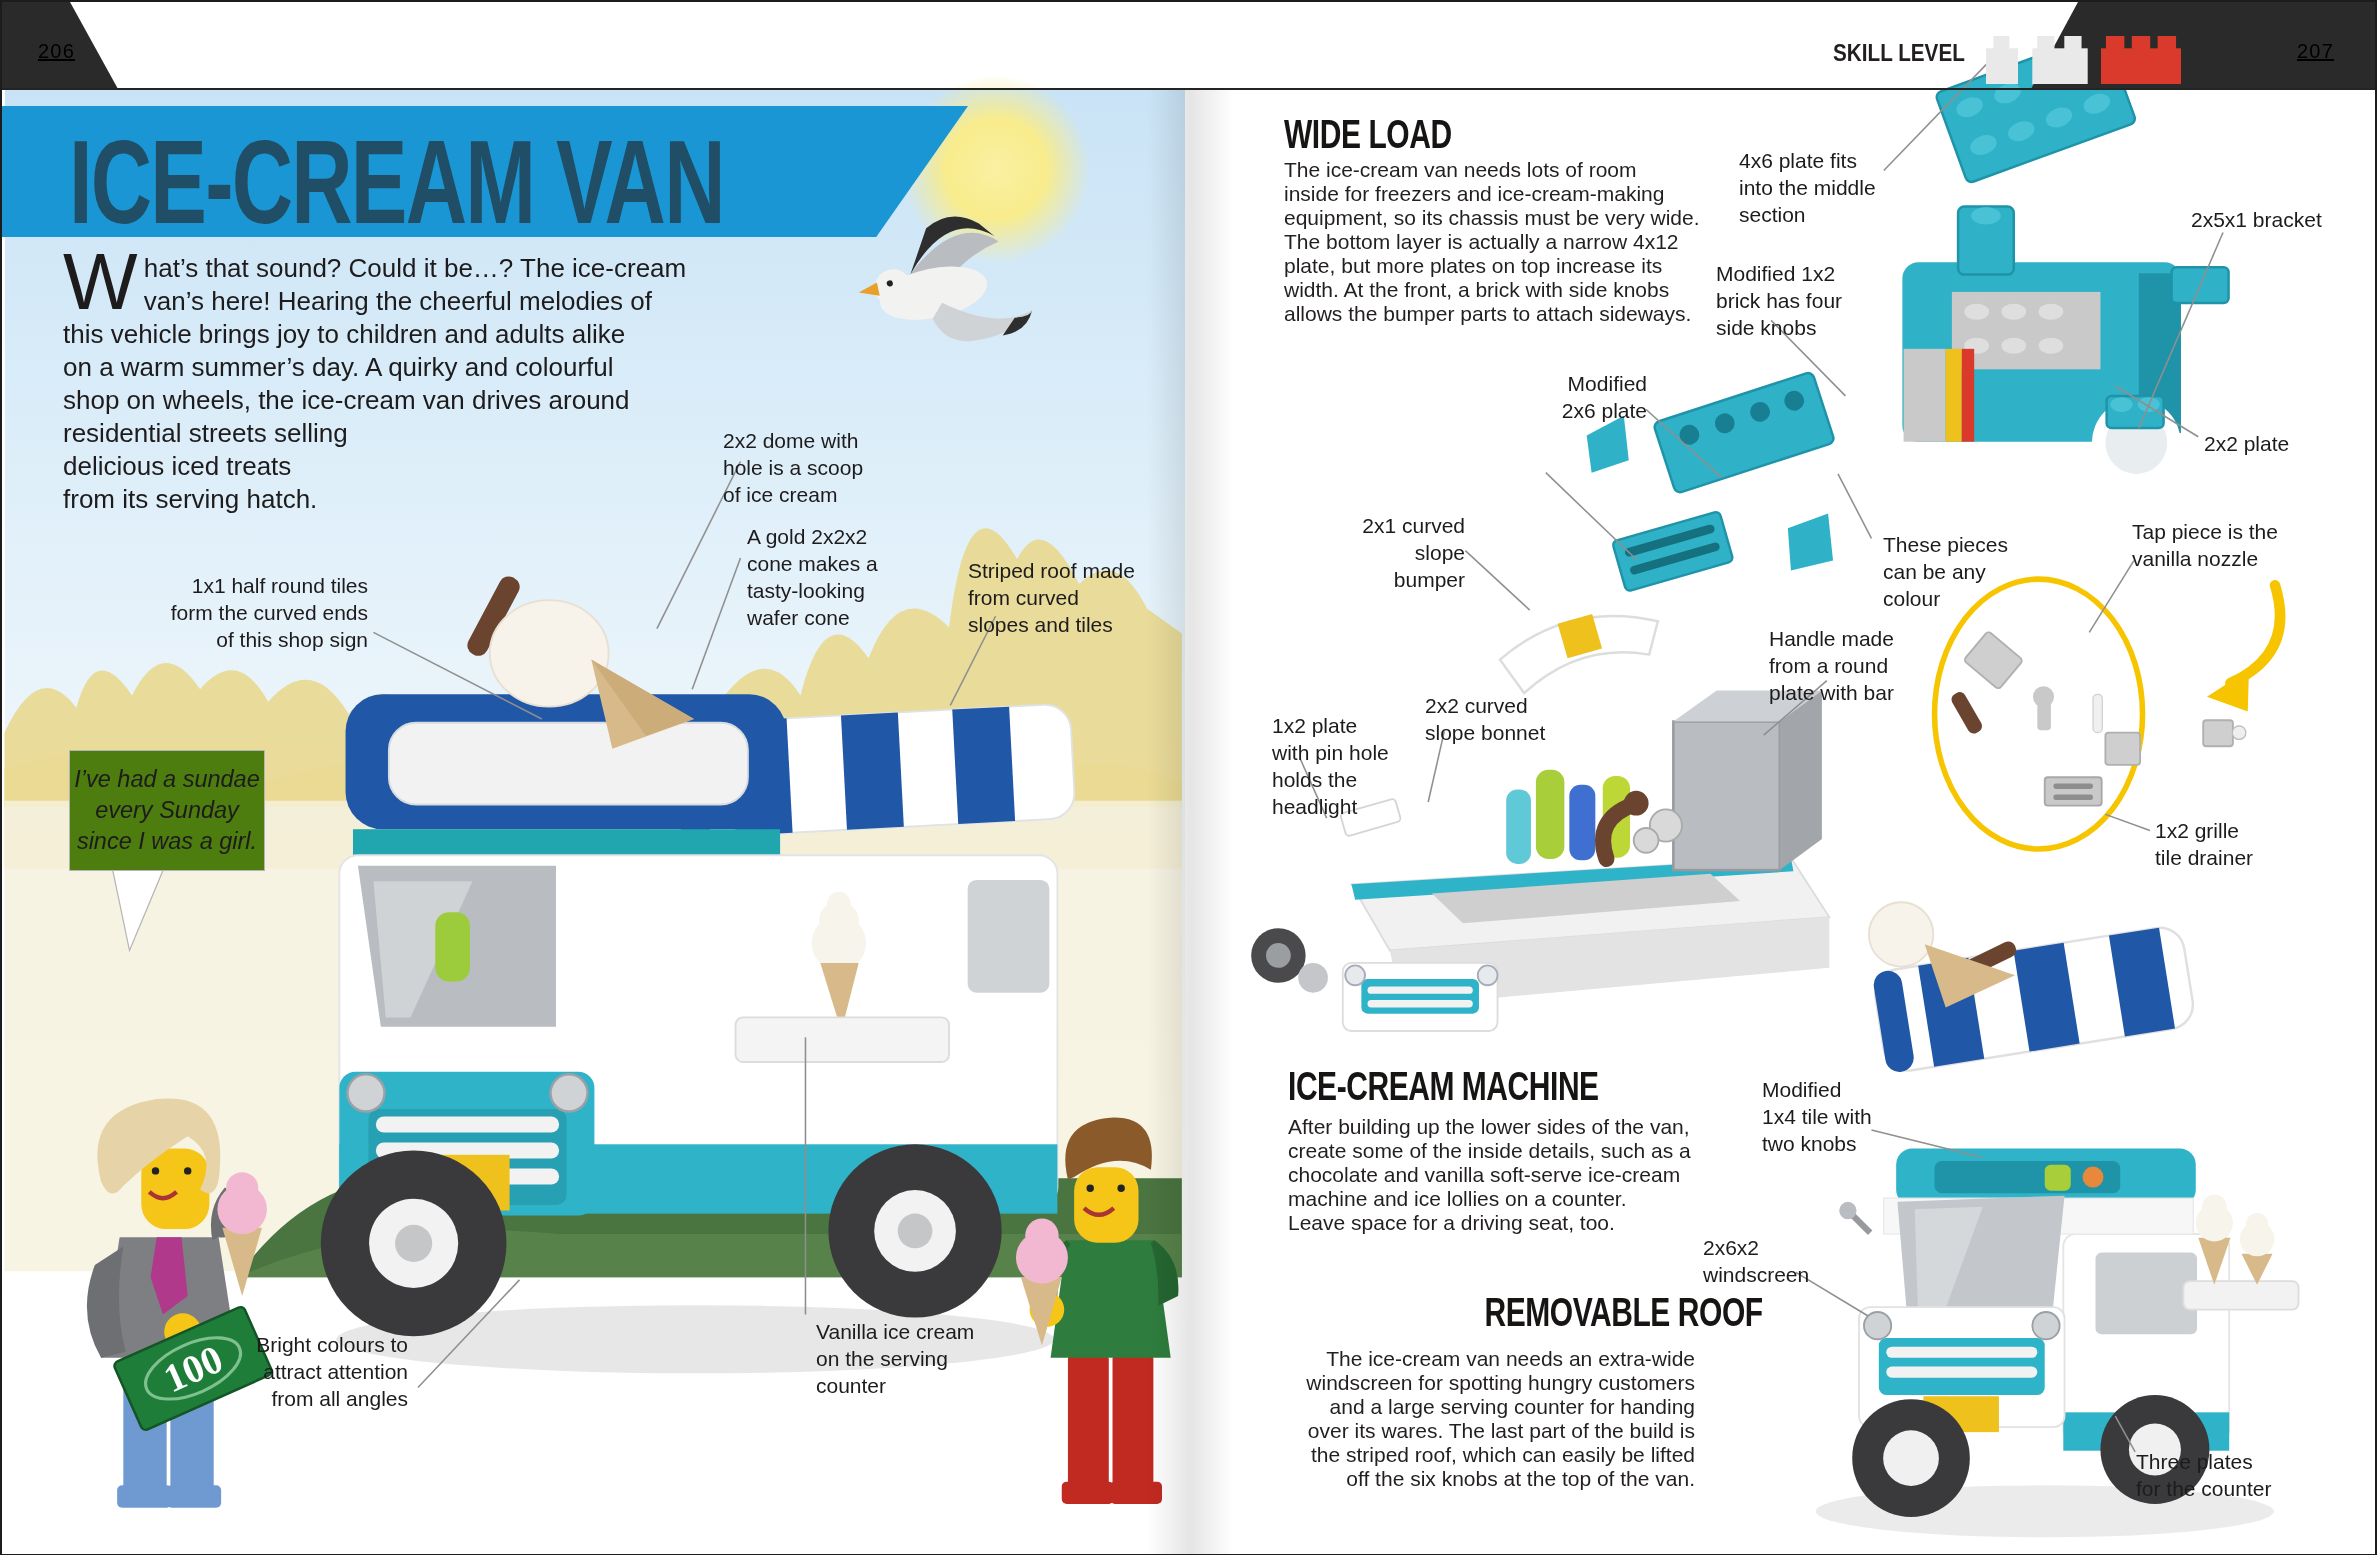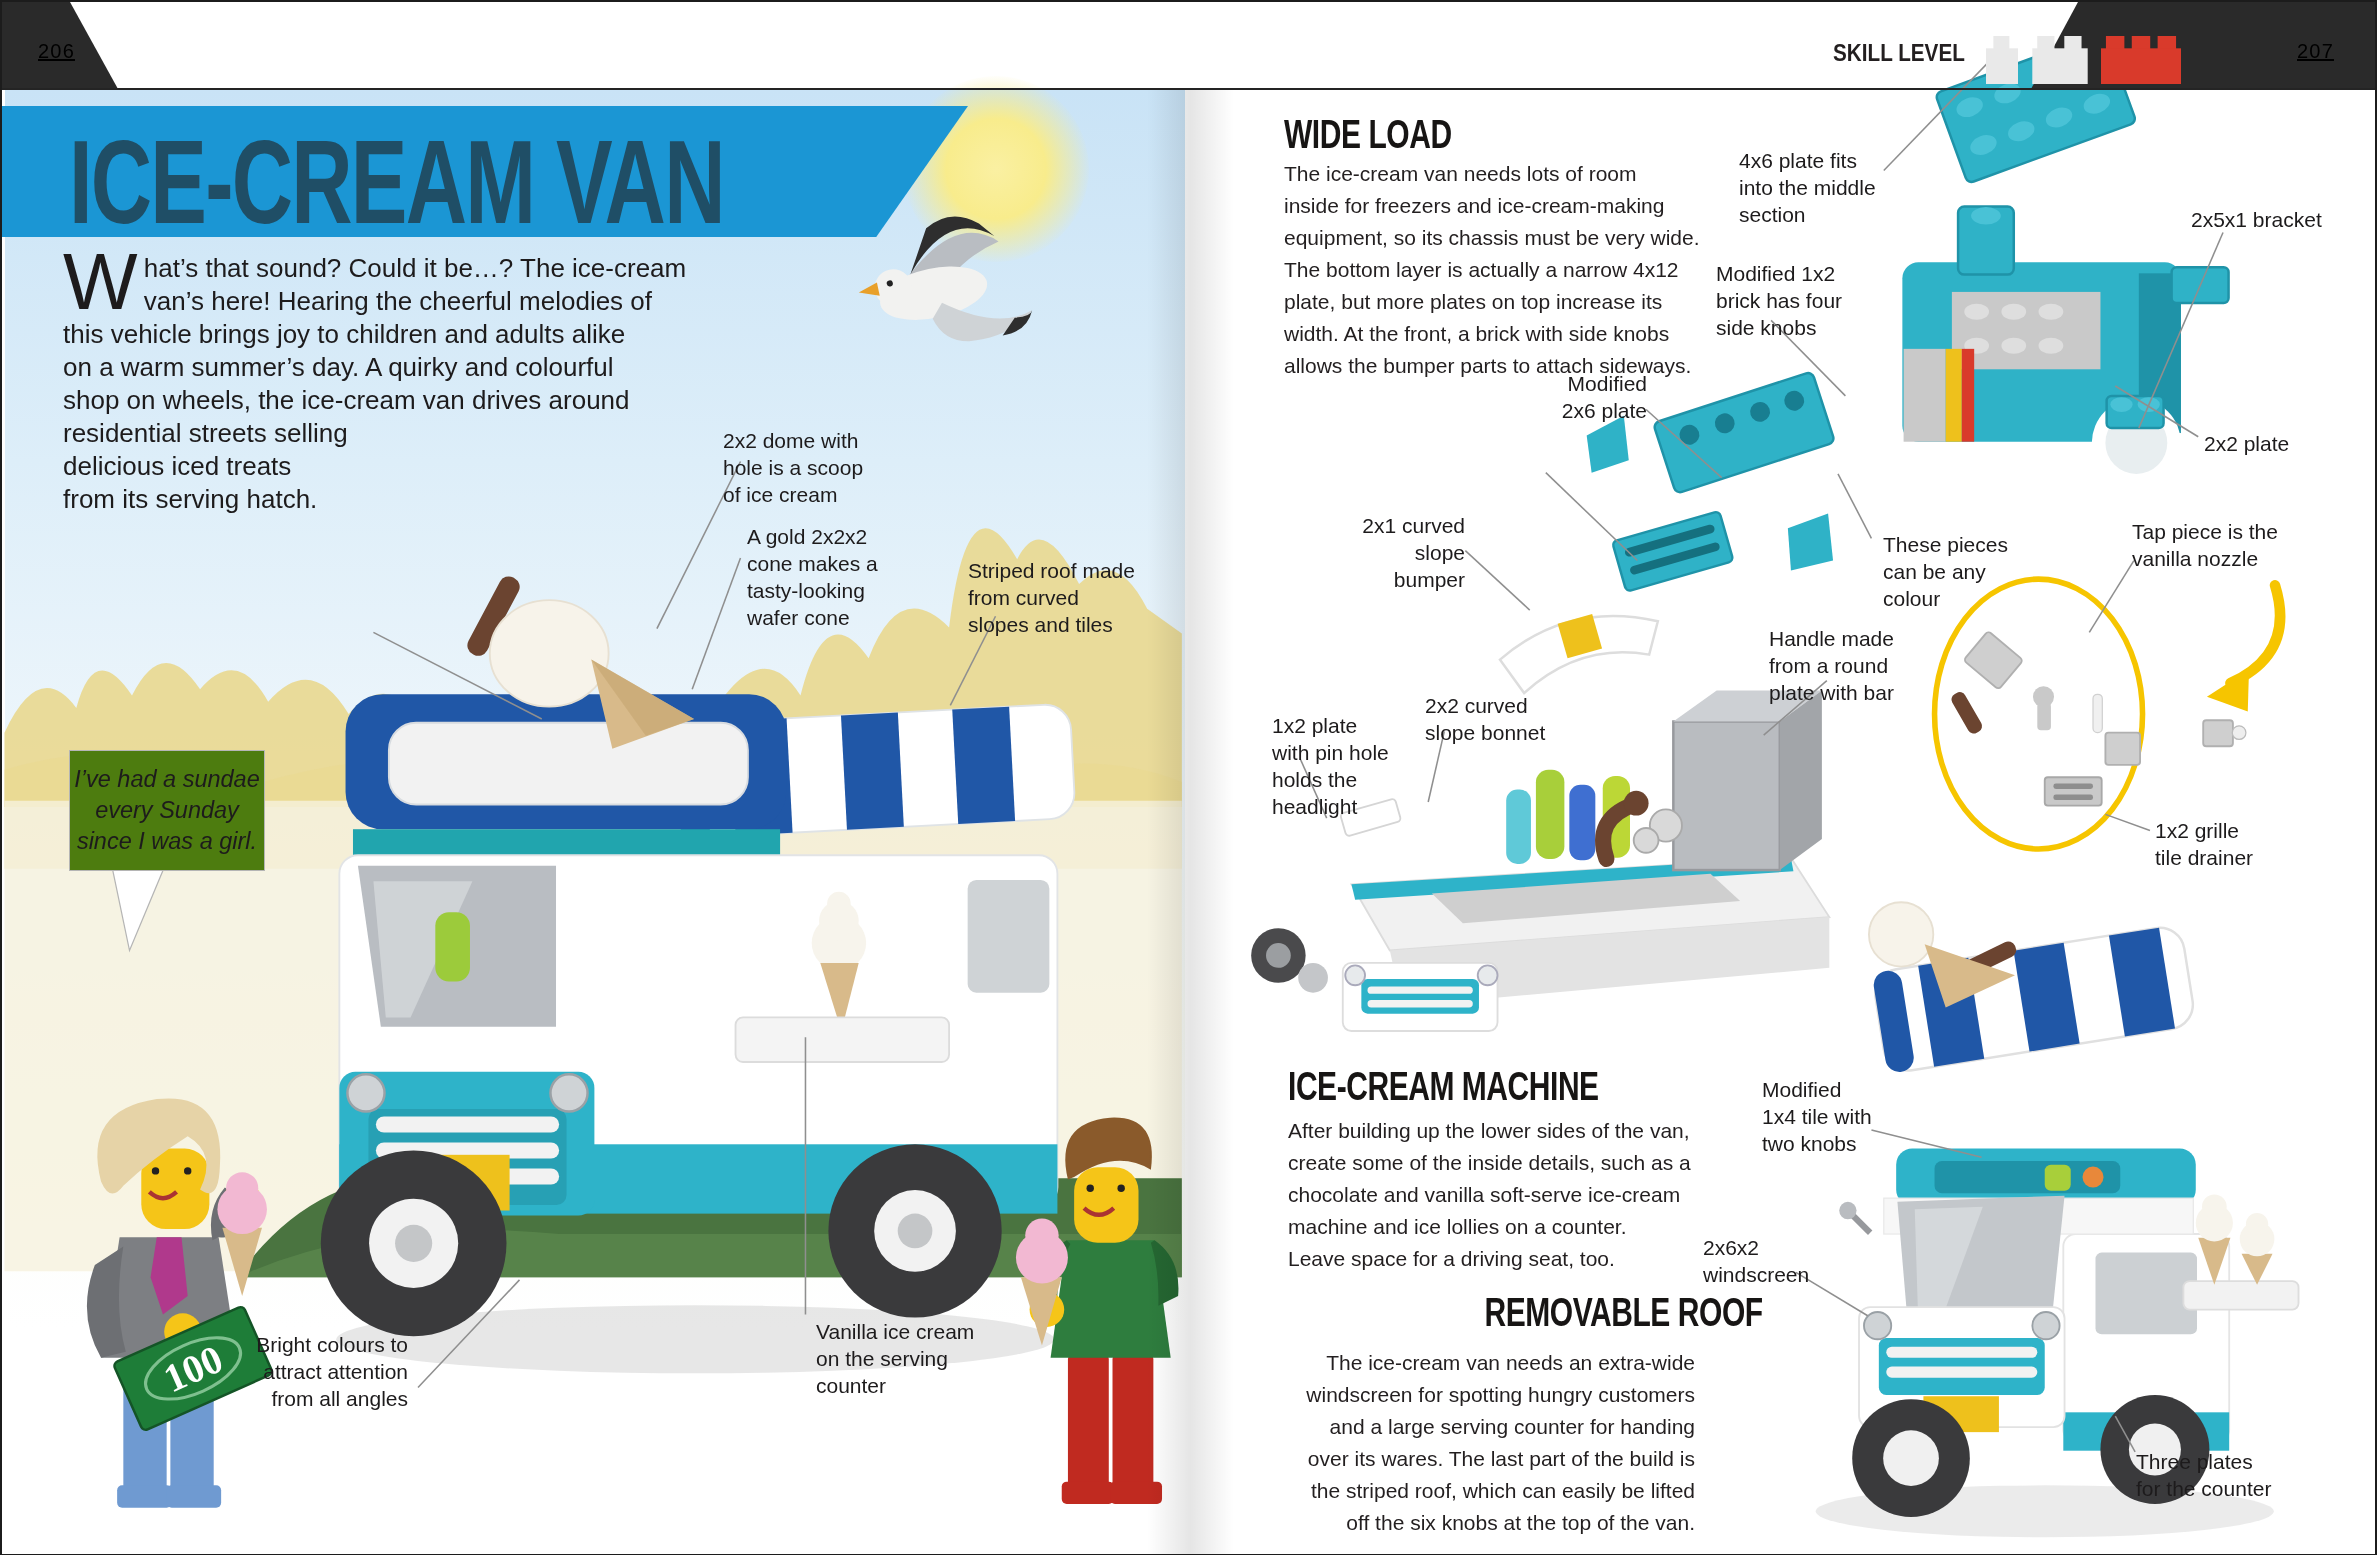--- a/index.html
+++ b/index.html
@@ -30,21 +30,21 @@
   .bubble{position:absolute;left:67px;top:748px;width:196px;height:121px;background:#4d7c0f;
           border:1.2px solid #b5b5b5;display:flex;align-items:center;justify-content:center;}
   .bubble span{font-style:italic;font-size:23.5px;line-height:31px;text-align:center;white-space:pre-line;color:#1d1b1c;}
   
   .co{position:absolute;font-size:21px;line-height:27px;white-space:pre-line;color:#1d1b1c;}
   .ra{text-align:right;}
   
   .h2{position:absolute;font-size:40px;font-weight:700;letter-spacing:-0.6px;color:#171514;
       transform:scaleX(.75);transform-origin:left;white-space:nowrap;}
   .h2r{transform-origin:right;text-align:right;}
-  .body-par{position:absolute;font-size:21px;line-height:32px;white-space:pre-line;color:#231f20;}
+  .body-par{position:absolute;font-size:21px;line-height:24px;white-space:pre-line;color:#231f20;}
   .gutter{position:absolute;left:1145px;top:88px;width:87px;height:1465px;pointer-events:none;
           background:linear-gradient(to right,rgba(0,0,0,0) 0%,rgba(0,0,0,.10) 50%,rgba(0,0,0,0) 100%);}
   svg.art{position:absolute;left:0;top:0;}
 </style>
 </head>
 <body>
 
 <div class="stage">
 
   <div class="sky"></div>
@@ -394,20 +394,23 @@
 residential streets selling
 delicious iced treats
 from its serving hatch.</span></div>
 
   <div class="bubble">
     <span>I’ve had a sundae
 every Sunday
 since I was a girl.</span>
   </div>
 
+  <div class="co ra" style="left:136px;top:570px;width:230px;">1x1 half round tiles
+form the curved ends
+of this shop sign</div>
   <div class="co" style="left:721px;top:425px;">2x2 dome with
 hole is a scoop
 of ice cream</div>
   <div class="co" style="left:745px;top:521px;">A gold 2x2x2
 cone makes a
 tasty-looking
 wafer cone</div>
   <div class="co" style="left:966px;top:555px;">Striped roof made
 from curved
 slopes and tiles</div>

